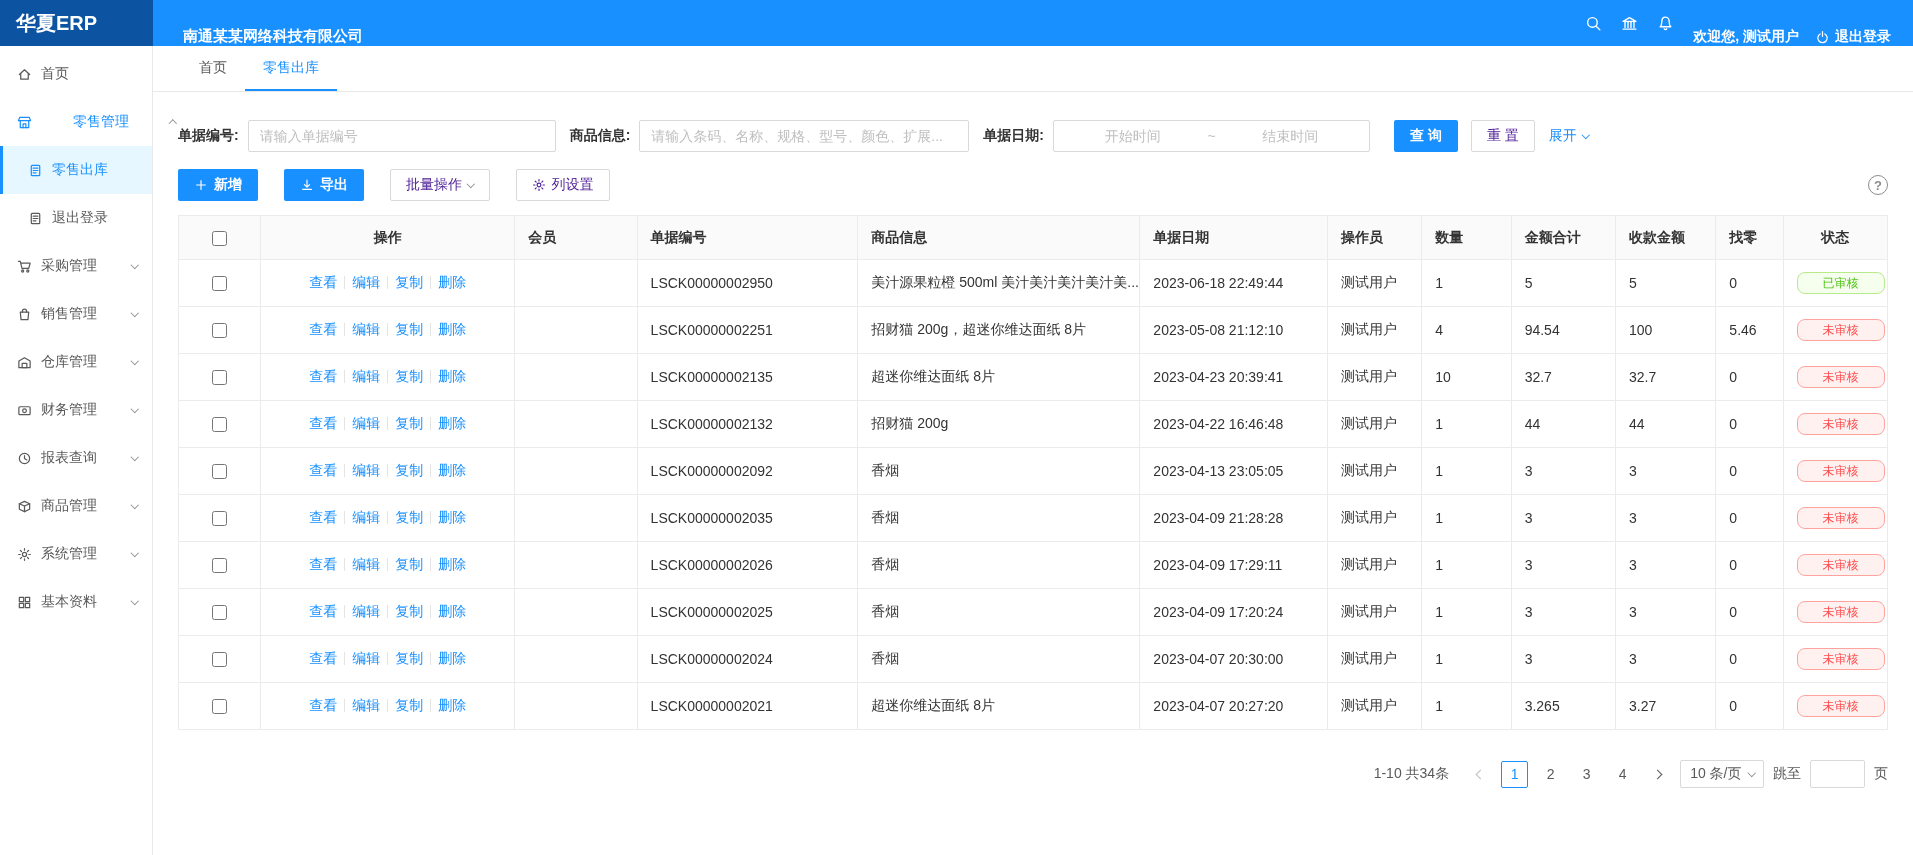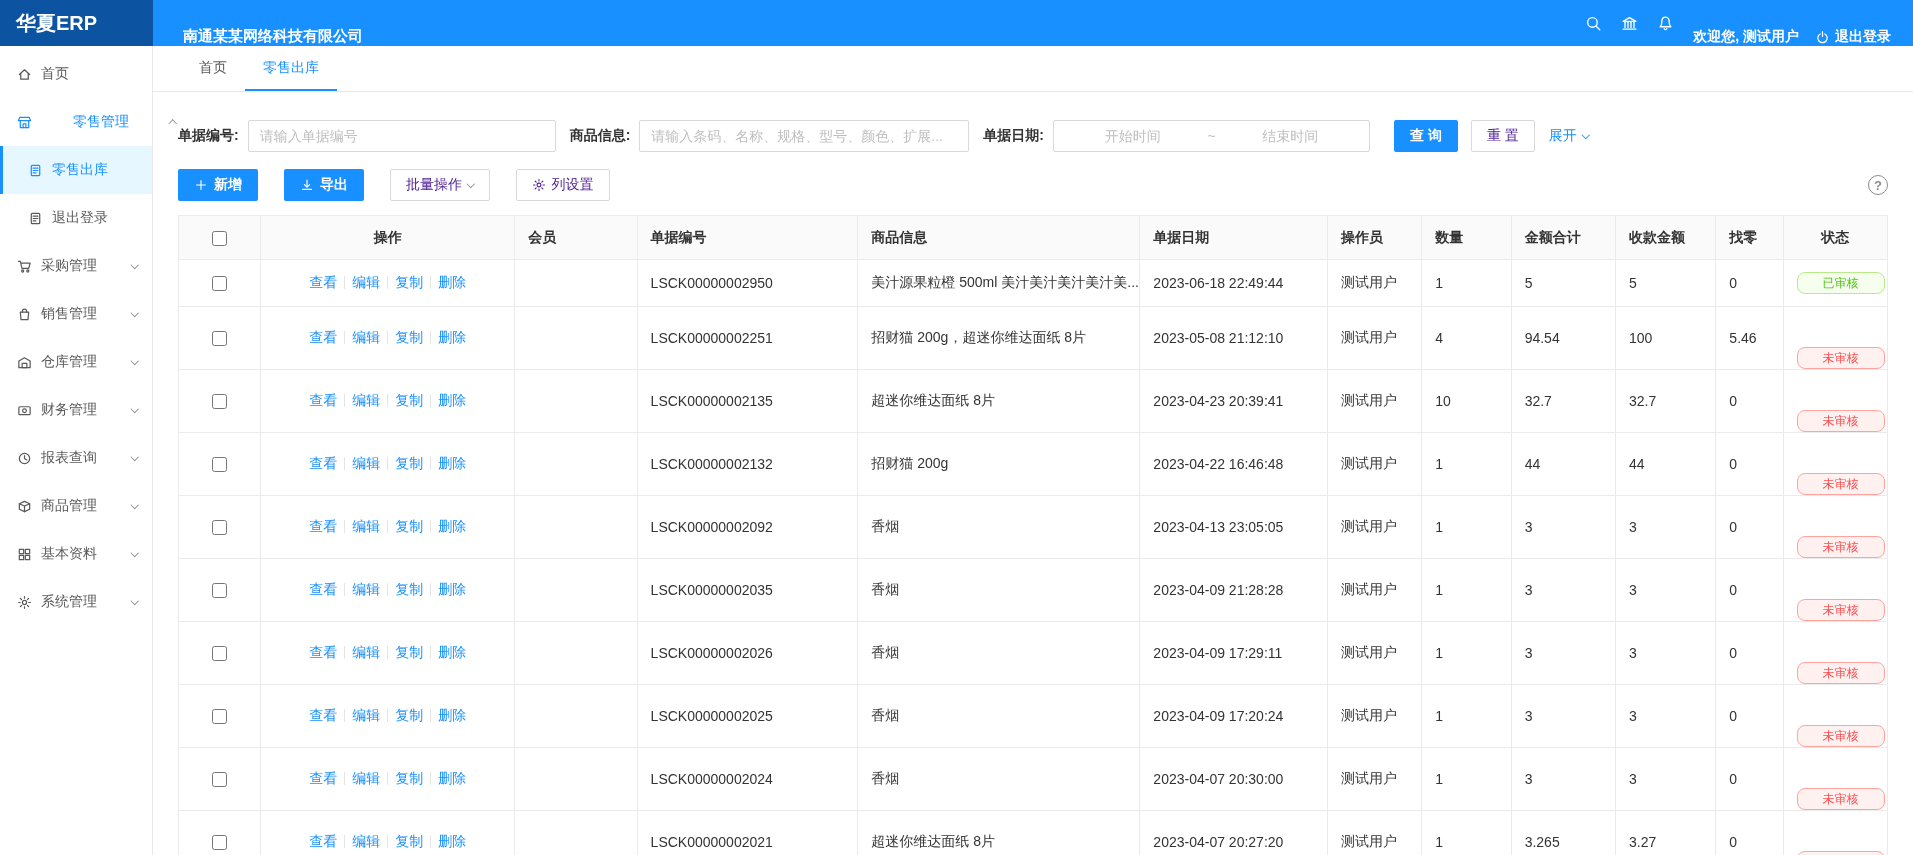--- a/index.html
+++ b/index.html
@@ -66,21 +66,21 @@
   th,td { border:1px solid #ebebeb; padding:0 13px; font-size:14px; text-align:left; overflow:hidden; white-space:nowrap; }
   th { height:44px; background:#fafafa; font-weight:600; color:#333; }
   td { height:47px; color:#333; }
   .c-check { text-align:center; padding:0; }
   .c-center { text-align:center; }
   .c-actions { text-align:center; padding:0 6px; }
   .op { color:#1890ff; cursor:pointer; text-decoration:none; }
   .sep { display:inline-block; width:1px; height:13px; background:#e4e4e4; margin:0 7px; vertical-align:-2px; }
   .badge { display:inline-block; font-size:12px; line-height:1; padding:4px 25px; border-radius:8px; border:1px solid; }
   .badge.approved { color:#52c41a; border-color:#b7eb8a; background:#f6ffed; }
-  .badge.unapproved { color:#ff4d4f; border-color:#ffa39e; background:#fff1f0;margin-top:40px; }
+  .badge.unapproved { color:#ff4d4f; border-color:#ffa39e; background:#fff1f0; }
   input[type="checkbox"] { width:15px; height:15px; accent-color:#1890ff; cursor:pointer; vertical-align:middle; }
 
   
   .pagination { margin-top:30px; display:flex; align-items:center; justify-content:flex-end; gap:9px; color:#595959; font-size:14px; }
   .pg-total { margin-right:8px; }
   .pg-btn { width:26px; height:26px; display:flex; align-items:center; justify-content:center; cursor:pointer; }
   .pg-prev { color:#bfbfbf; }
   .pg-next { color:#595959; }
   .pg-num { min-width:27px; height:27px; display:flex; align-items:center; justify-content:center; cursor:pointer; border-radius:2px; border:1px solid transparent; }
   .pg-num.active { border-color:#1890ff; color:#1890ff; }
@@ -239,37 +239,37 @@
             <path d="M2.5 5 L8 7.5 L13.5 5"></path>
             <line x1="8" y1="7.5" x2="8" y2="13.5"></line>
           </svg>
         </span>
       <span class="slabel">商品管理</span>
       <span class="chev down small arr"></span>
     </div>
     <div class="side-item">
       <span class="sicon">
           <svg class="ic" viewBox="0 0 16 16">
+            <circle cx="8" cy="8" r="2.2"></circle>
+            <path d="M8 1.8 V3.4 M8 12.6 V14.2 M1.8 8 H3.4 M12.6 8 H14.2 M3.6 3.6 L4.8 4.8 M11.2 11.2 L12.4 12.4 M12.4 3.6 L11.2 4.8 M4.8 11.2 L3.6 12.4"></path>
+          </svg>
+        </span>
+      <span class="slabel">系统管理</span>
+      <span class="chev down small arr"></span>
+    </div>
+    <div class="side-item">
+      <span class="sicon">
+          <svg class="ic" viewBox="0 0 16 16">
             <rect x="2.5" y="2.5" width="4.6" height="4.6"></rect>
             <rect x="8.9" y="2.5" width="4.6" height="4.6"></rect>
             <rect x="2.5" y="8.9" width="4.6" height="4.6"></rect>
             <rect x="8.9" y="8.9" width="4.6" height="4.6"></rect>
           </svg>
         </span>
       <span class="slabel">基本资料</span>
-      <span class="chev down small arr"></span>
-    </div>
-    <div class="side-item">
-      <span class="sicon">
-          <svg class="ic" viewBox="0 0 16 16">
-            <circle cx="8" cy="8" r="2.2"></circle>
-            <path d="M8 1.8 V3.4 M8 12.6 V14.2 M1.8 8 H3.4 M12.6 8 H14.2 M3.6 3.6 L4.8 4.8 M11.2 11.2 L12.4 12.4 M12.4 3.6 L11.2 4.8 M4.8 11.2 L3.6 12.4"></path>
-          </svg>
-        </span>
-      <span class="slabel">系统管理</span>
       <span class="chev down small arr"></span>
     </div>
   </aside>
 
   <main class="main">
     <div class="tabbar">
       <div class="tab">首页</div>
       <div class="tab active">零售出库</div>
     </div>
 

